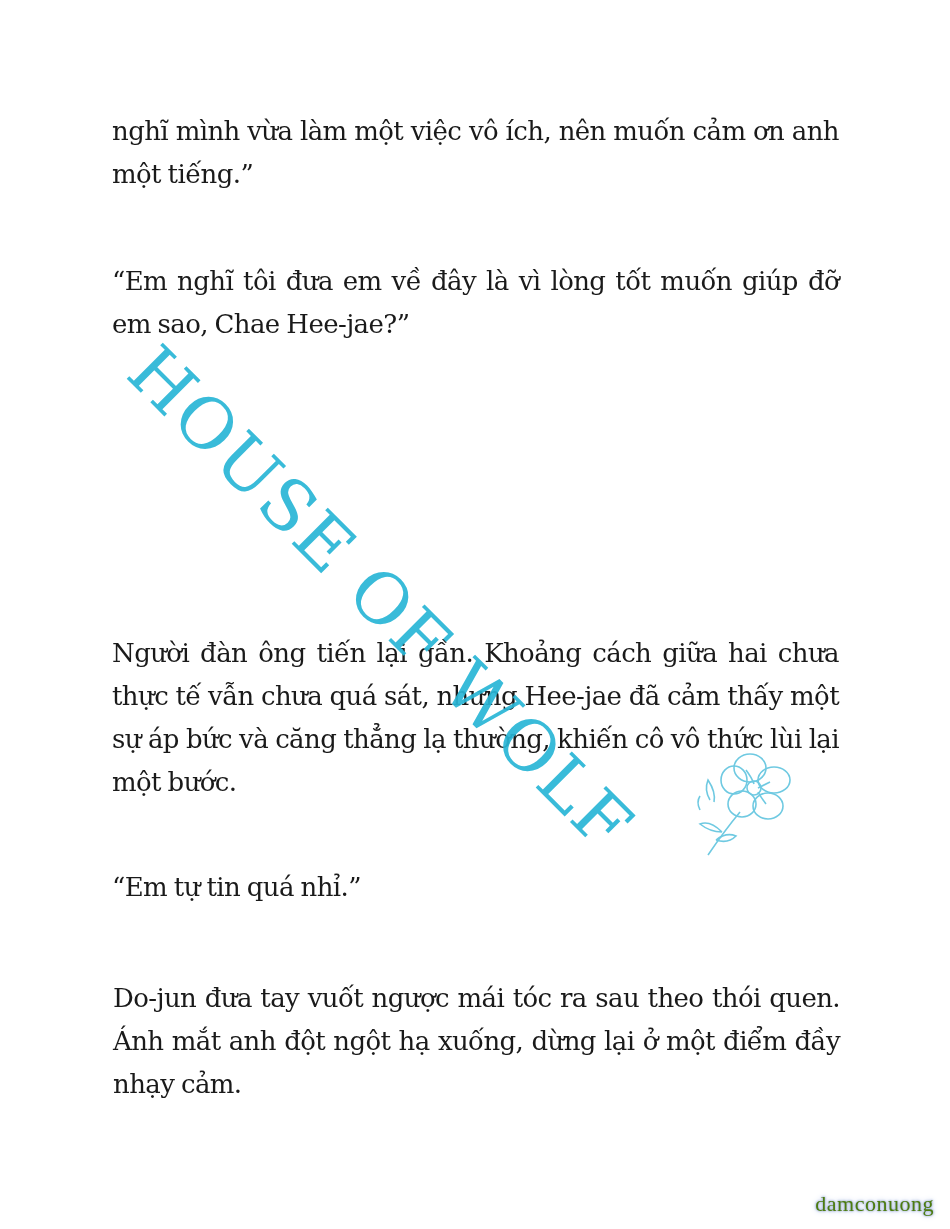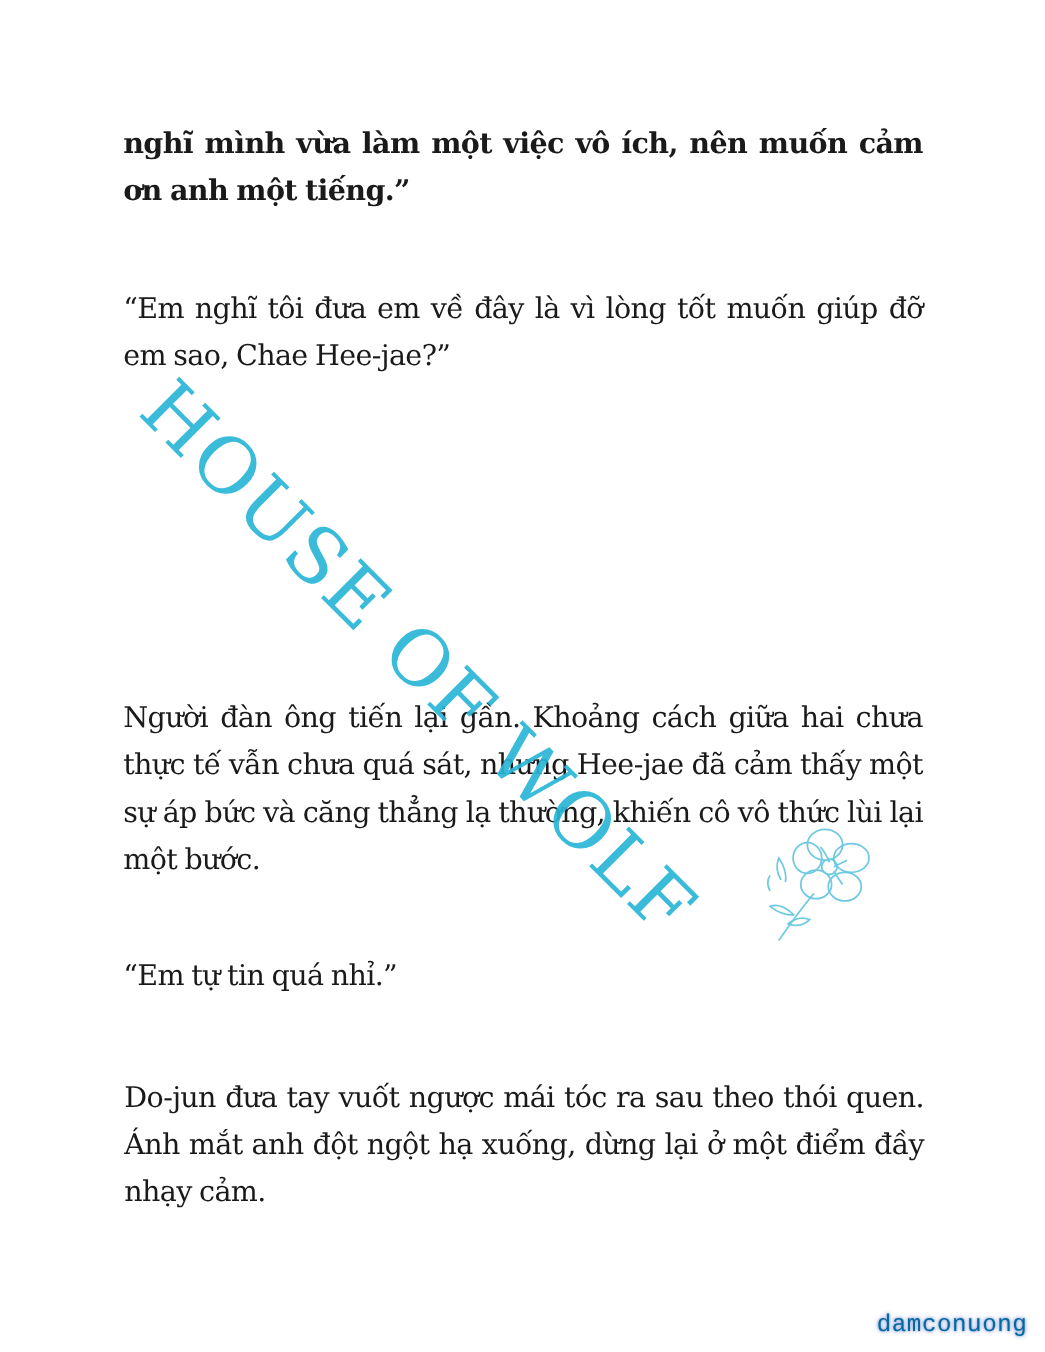--- a/index.html
+++ b/index.html
@@ -57,34 +57,34 @@
       top: 740px;
       width: 130px;
       height: 120px;
       z-index: 2;
       opacity: 0.75;
     }
     .site-mark {
       position: absolute;
       right: 16px;
       bottom: 12px;
-      font-family: Liberation Mono, monospace;
+      font-family: Liberation Serif, serif;
       font-size: 22px;
-      color: #0369a1;
+      color: #4d7c0f;
       text-shadow: 0 0 3px #9fb0d8, 0 0 6px #b8c6e8, 0 0 2px #8a9cc8;
       letter-spacing: 0.5px;
       z-index: 3;
     }
   </style>
 </head>
 <body>
 
 <div class="page">
 
-  <p class="text-block" style="top:110px; margin:0;font-weight:bold;">nghĩ mình vừa làm một việc vô ích, nên muốn cảm ơn anh một tiếng.”</p>
+  <p class="text-block" style="top:110px; margin:0;">nghĩ mình vừa làm một việc vô ích, nên muốn cảm ơn anh một tiếng.”</p>
 
   <p class="text-block" style="top:260px; margin:0;">“Em nghĩ tôi đưa em về đây là vì lòng tốt muốn giúp đỡ em sao, Chae Hee-jae?”</p>
 
 
 
   <p class="text-block" style="top:632px; margin:0;">Người đàn ông tiến lại gần. Khoảng cách giữa hai chưa thực tế vẫn chưa quá sát, nhưng Hee-jae đã cảm thấy một sự áp bức và căng thẳng lạ thường, khiến cô vô thức lùi lại một bước.</p>
 
   <p class="text-block left" style="top:866px; margin:0;">“Em tự tin quá nhỉ.”</p>
 
   <p class="text-block" style="top:976px; margin:1px;">Do-jun đưa tay vuốt ngược mái tóc ra sau theo thói quen. Ánh mắt anh đột ngột hạ xuống, dừng lại ở một điểm đầy nhạy cảm.</p>

